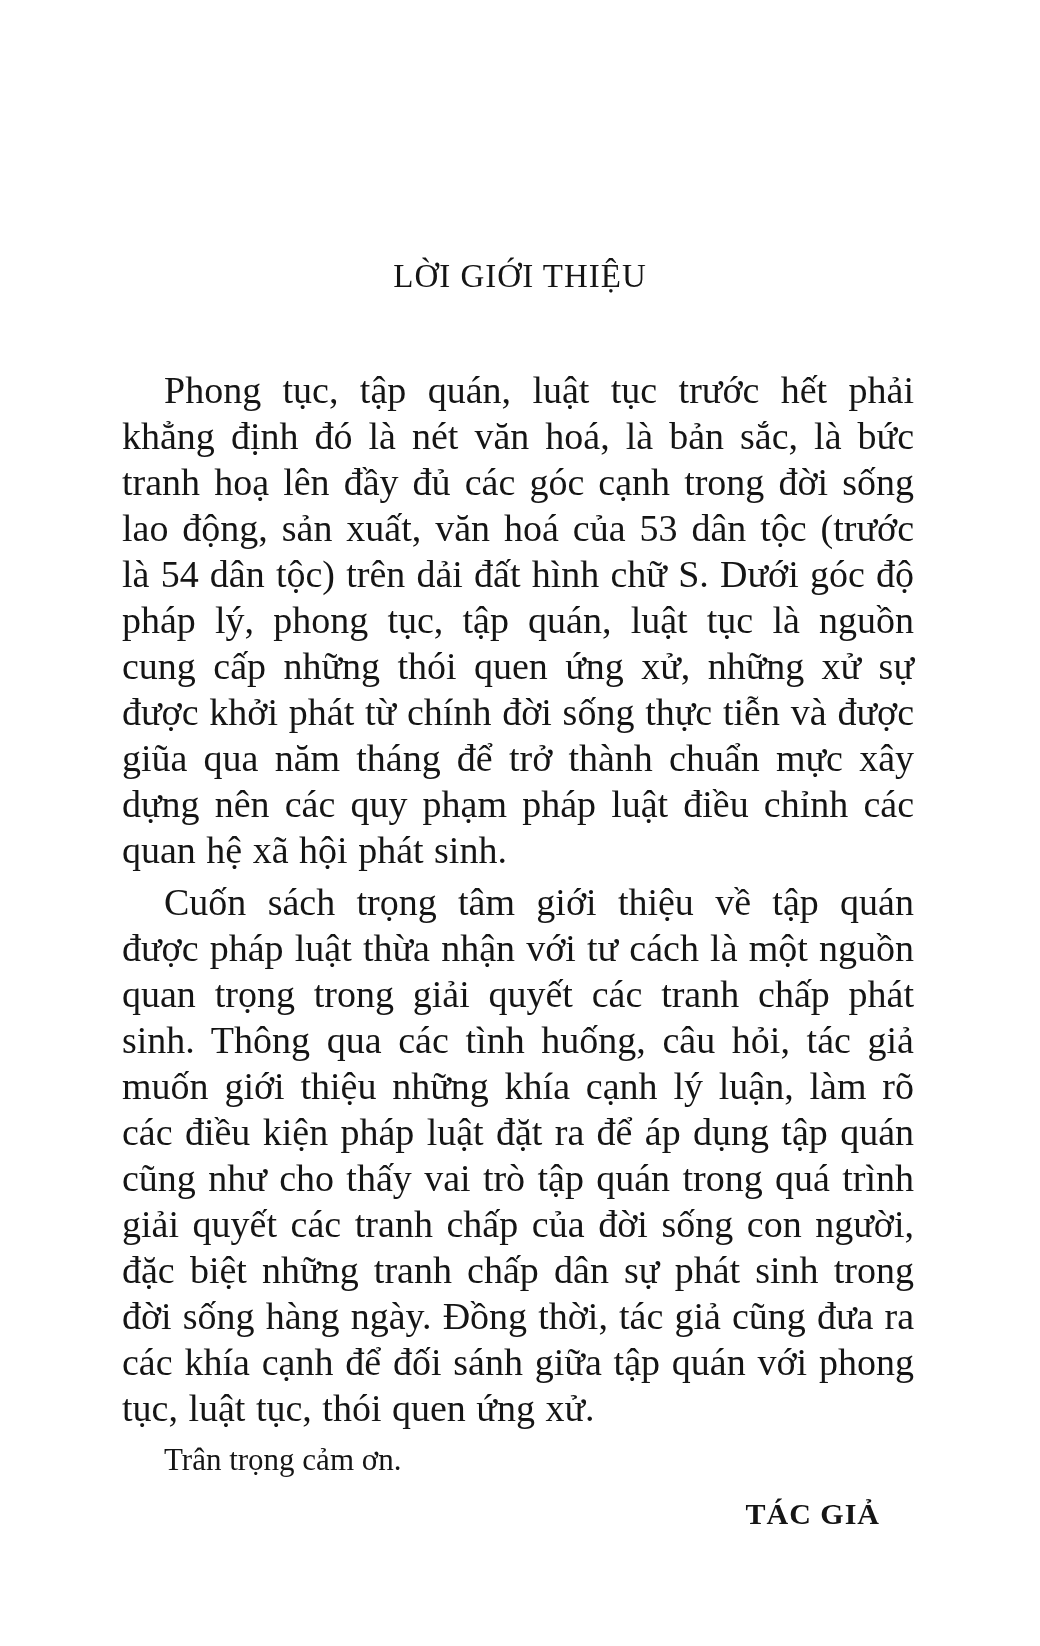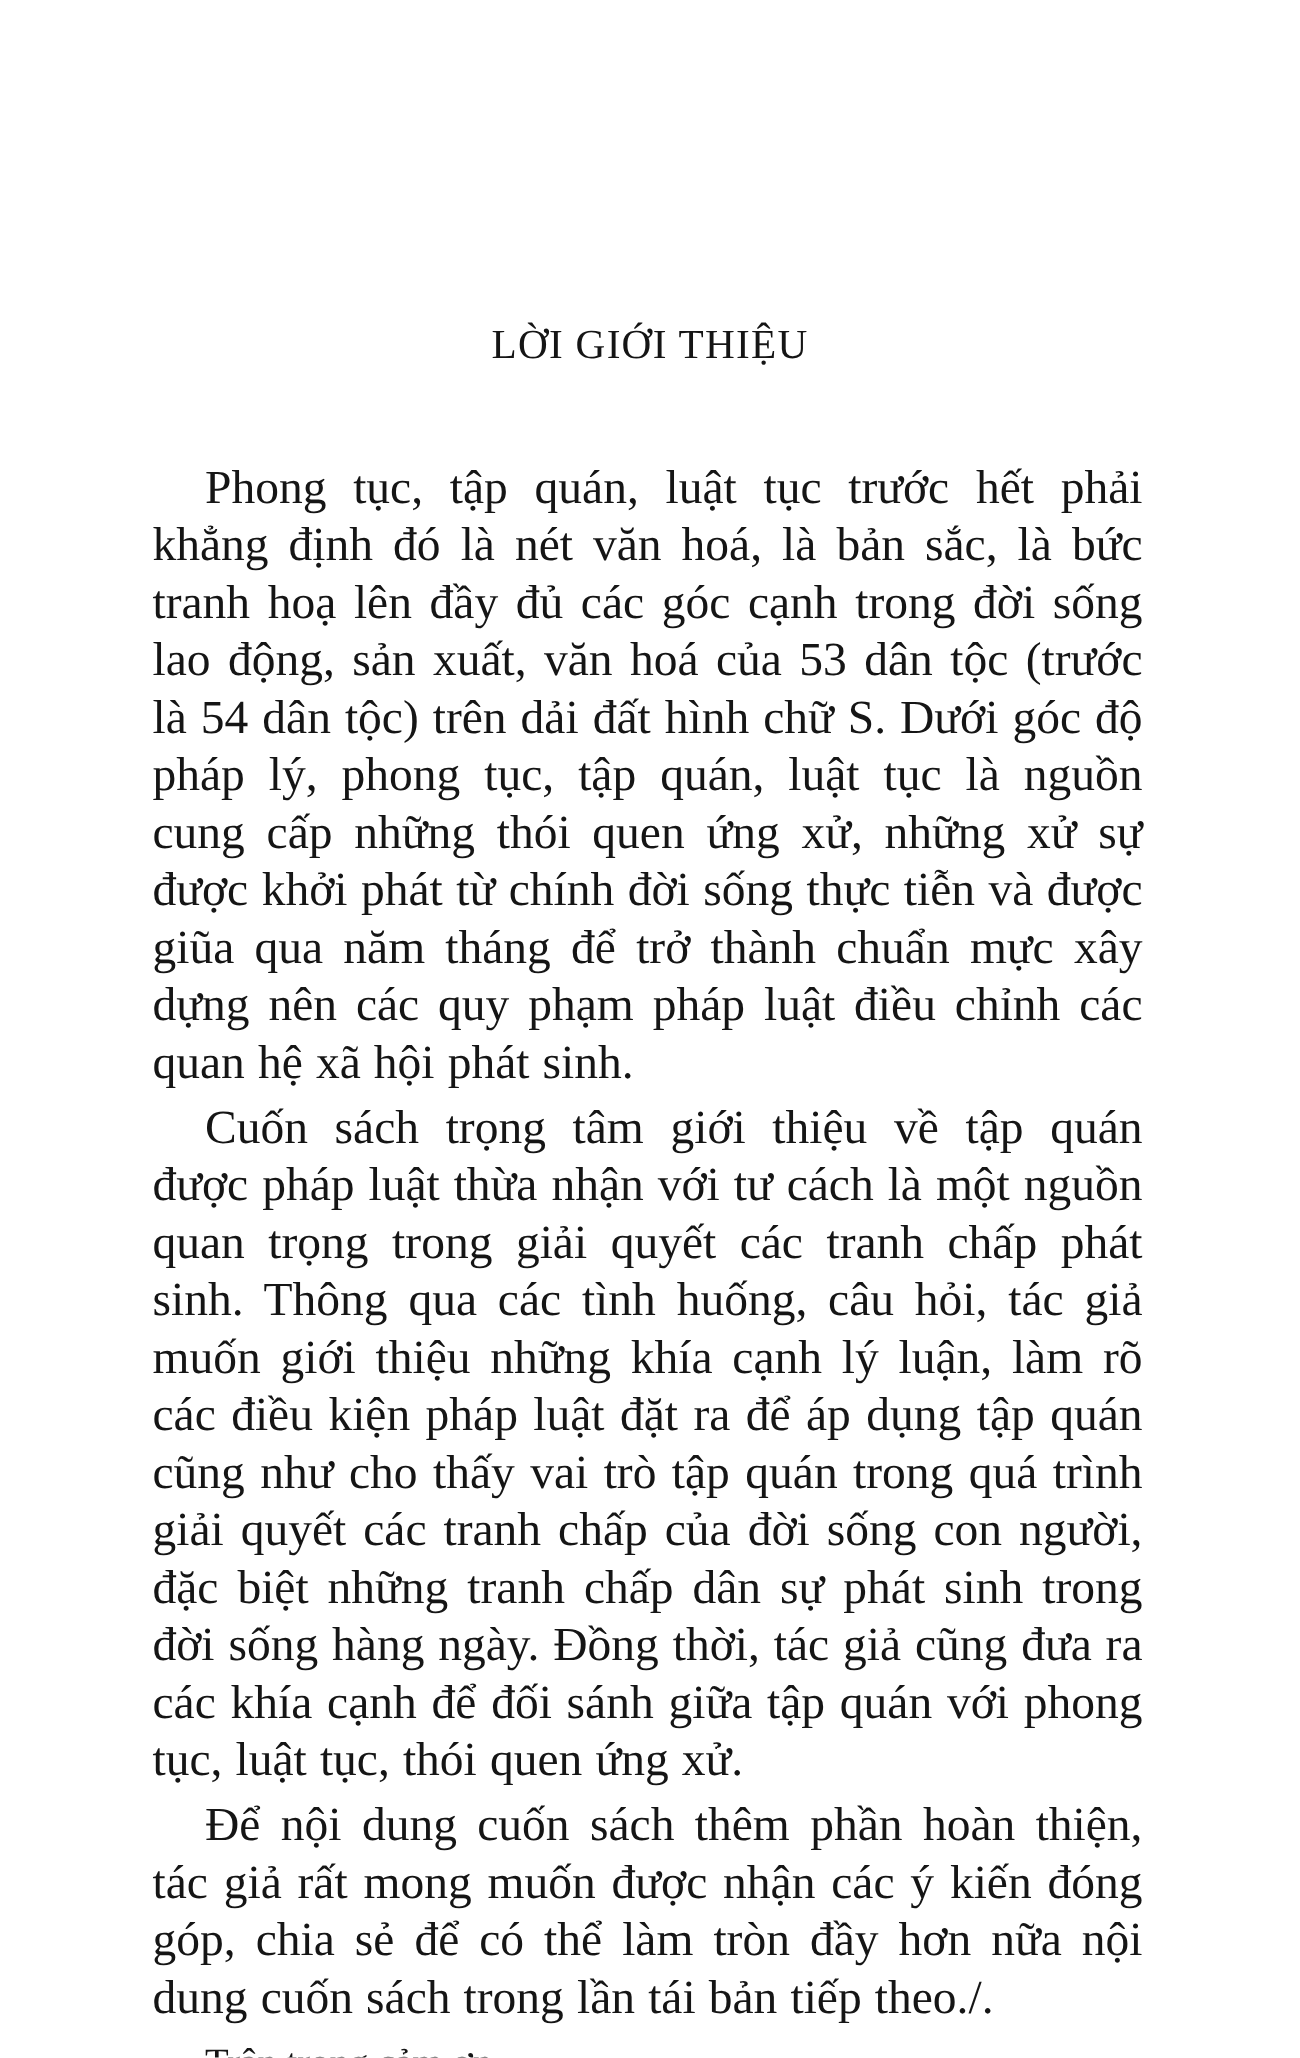--- a/index.html
+++ b/index.html
@@ -40,35 +40,34 @@
     margin: 0 4px 6px 0;
     word-spacing: 1px;
   }
   .closing {
     font-size: 31px;
     line-height: 46px;
     text-indent: 42px;
     margin: 2px 0 0 0;
   }
   .signature {
-    text-align: center;
+    text-align: right;
     font-weight: bold;
     font-size: 30px;
     letter-spacing: 1px;
     margin: 14px 38px 0 0;
   }
 </style>
 </head>
 <body>
 
 <div class="page">
   <h1 class="doc-title">LỜI GIỚI THIỆU</h1>
 
   <div class="body-text">
     <p>Phong tục, tập quán, luật tục trước hết phải khẳng định đó là nét văn hoá, là bản sắc, là bức tranh hoạ lên đầy đủ các góc cạnh trong đời sống lao động, sản xuất, văn hoá của 53 dân tộc (trước là 54 dân tộc) trên dải đất hình chữ S. Dưới góc độ pháp lý, phong tục, tập quán, luật tục là nguồn cung cấp những thói quen ứng xử, những xử sự được khởi phát từ chính đời sống thực tiễn và được giũa qua năm tháng để trở thành chuẩn mực xây dựng nên các quy phạm pháp luật điều chỉnh các quan hệ xã hội phát sinh.</p>
     <p>Cuốn sách trọng tâm giới thiệu về tập quán được pháp luật thừa nhận với tư cách là một nguồn quan trọng trong giải quyết các tranh chấp phát sinh. Thông qua các tình huống, câu hỏi, tác giả muốn giới thiệu những khía cạnh lý luận, làm rõ các điều kiện pháp luật đặt ra để áp dụng tập quán cũng như cho thấy vai trò tập quán trong quá trình giải quyết các tranh chấp của đời sống con người, đặc biệt những tranh chấp dân sự phát sinh trong đời sống hàng ngày. Đồng thời, tác giả cũng đưa ra các khía cạnh để đối sánh giữa tập quán với phong tục, luật tục, thói quen ứng xử.</p>
-    <p>Để nội dung cuốn sách thêm phần hoàn thiện, tác giả rất mong muốn được nhận các ý kiến đóng góp, chia sẻ để có thể làm tròn đầy hơn nữa nội dung cuốn sách trong lần tái bản tiếp theo./.</p>
   </div>
 
   <p class="closing">Trân trọng cảm ơn.</p>
 
   <p class="signature">TÁC GIẢ</p>
 </div>
 
 </body></html>

